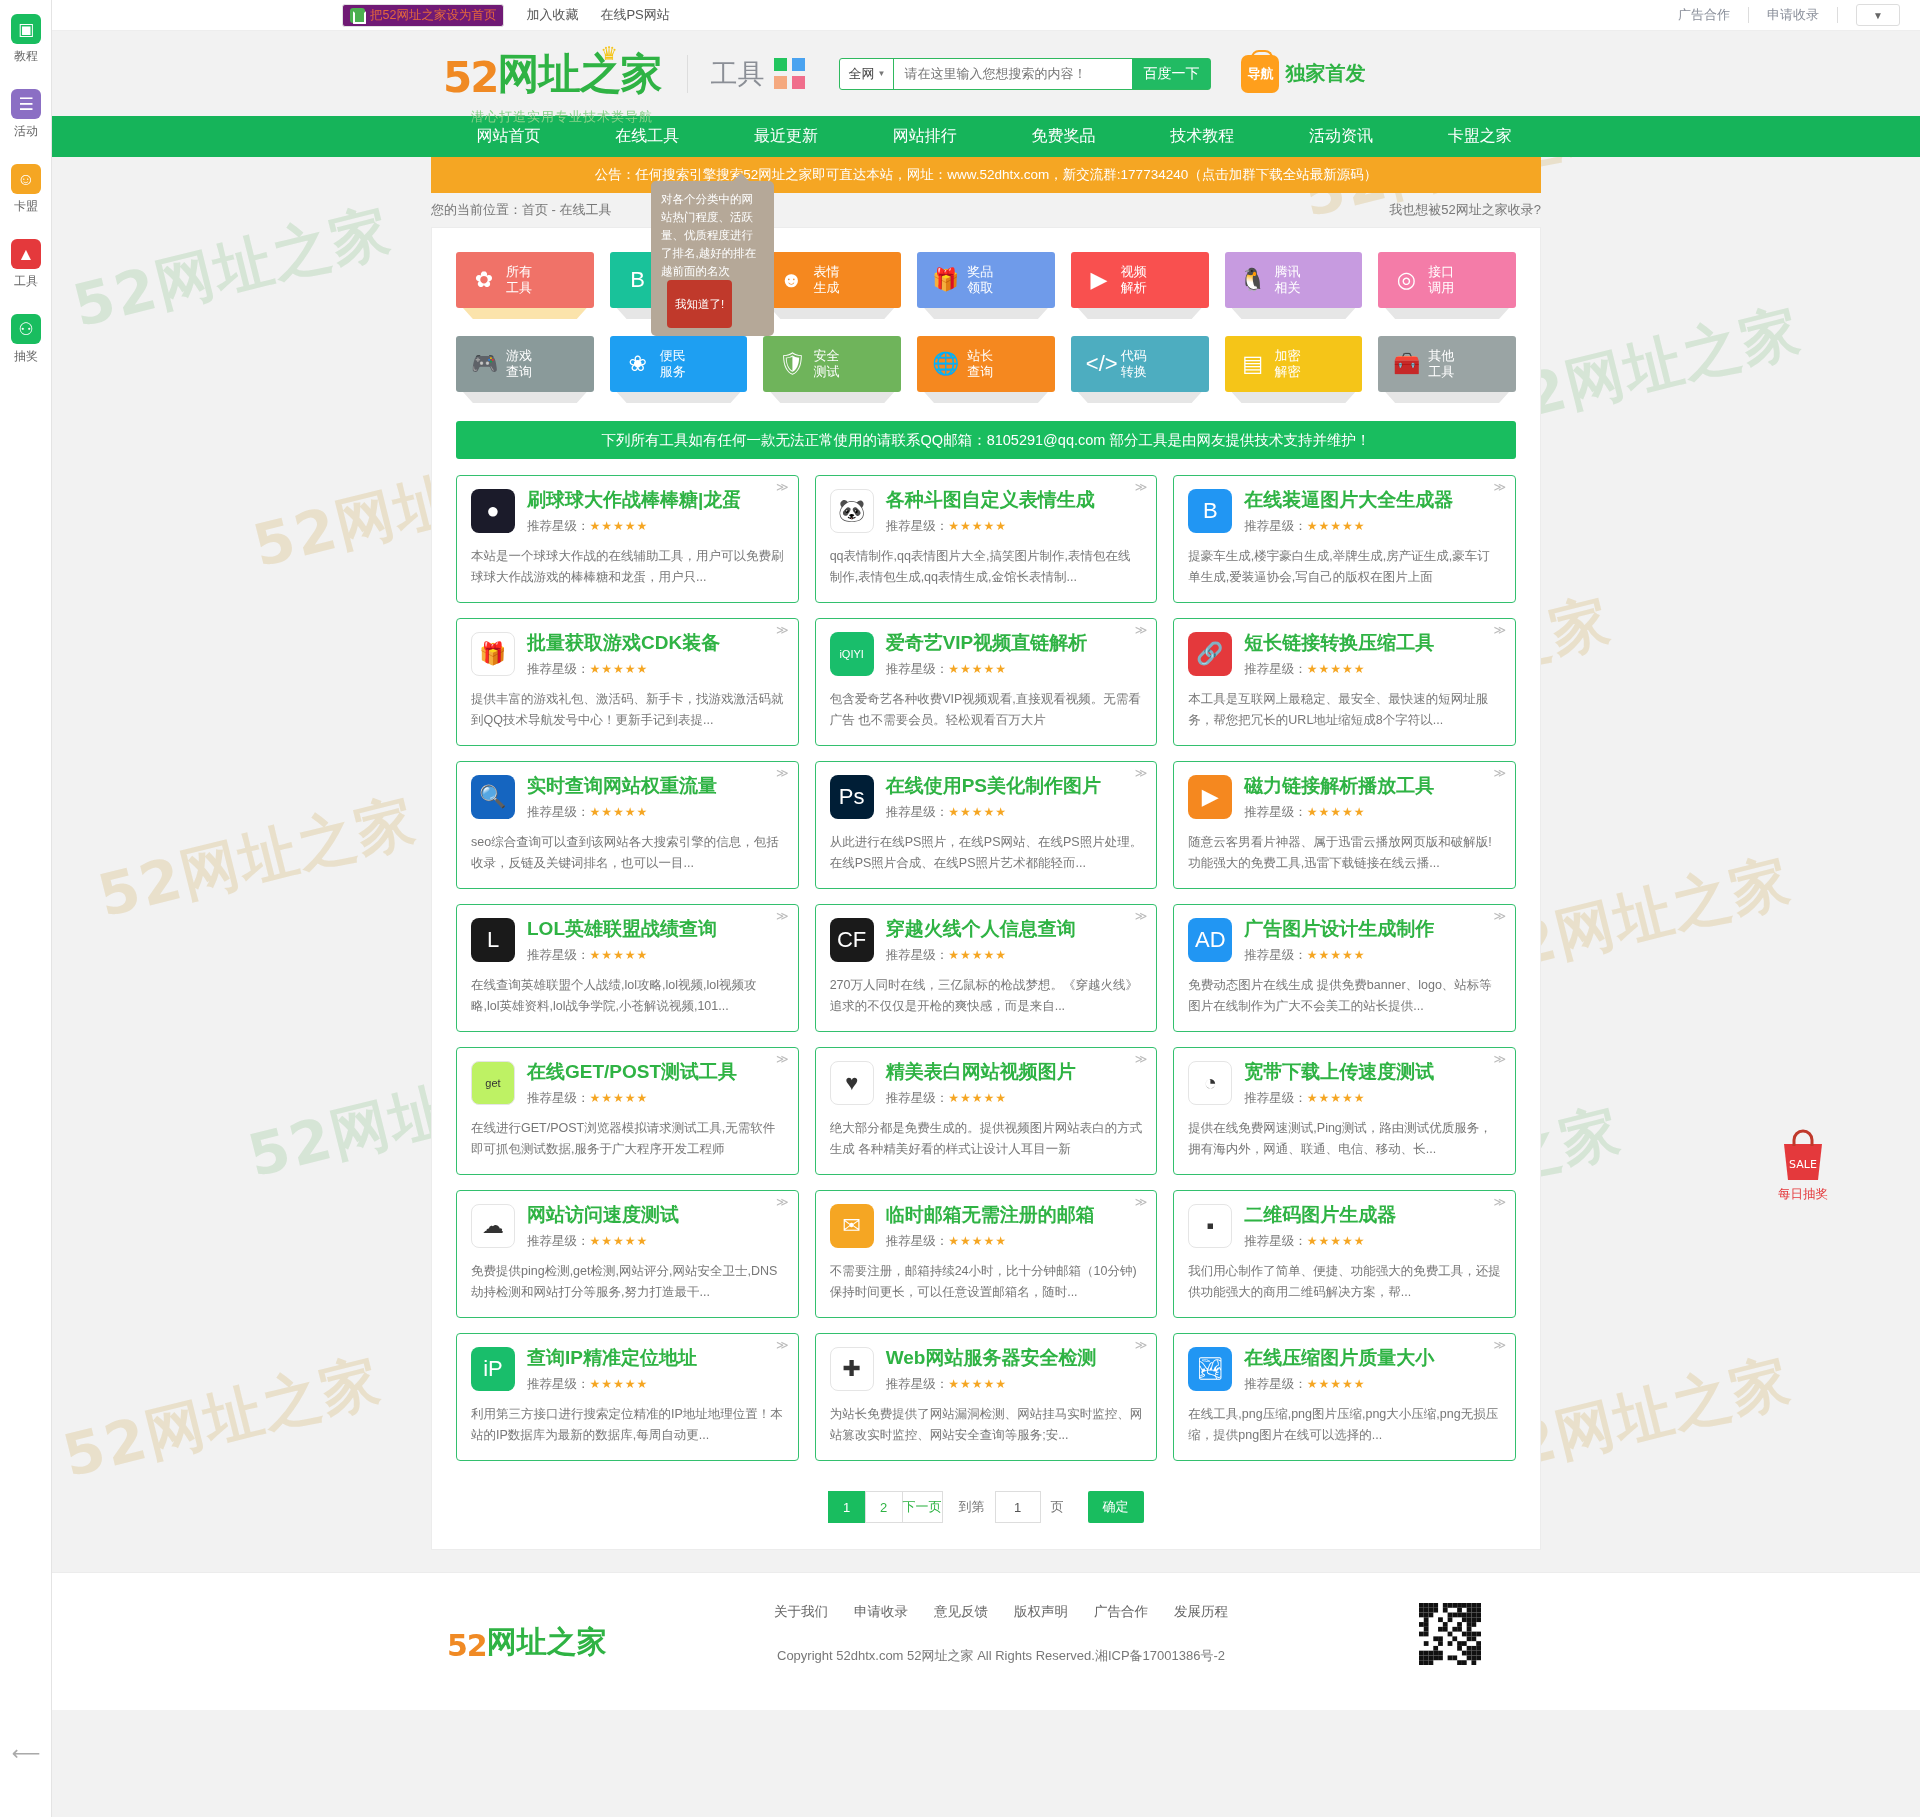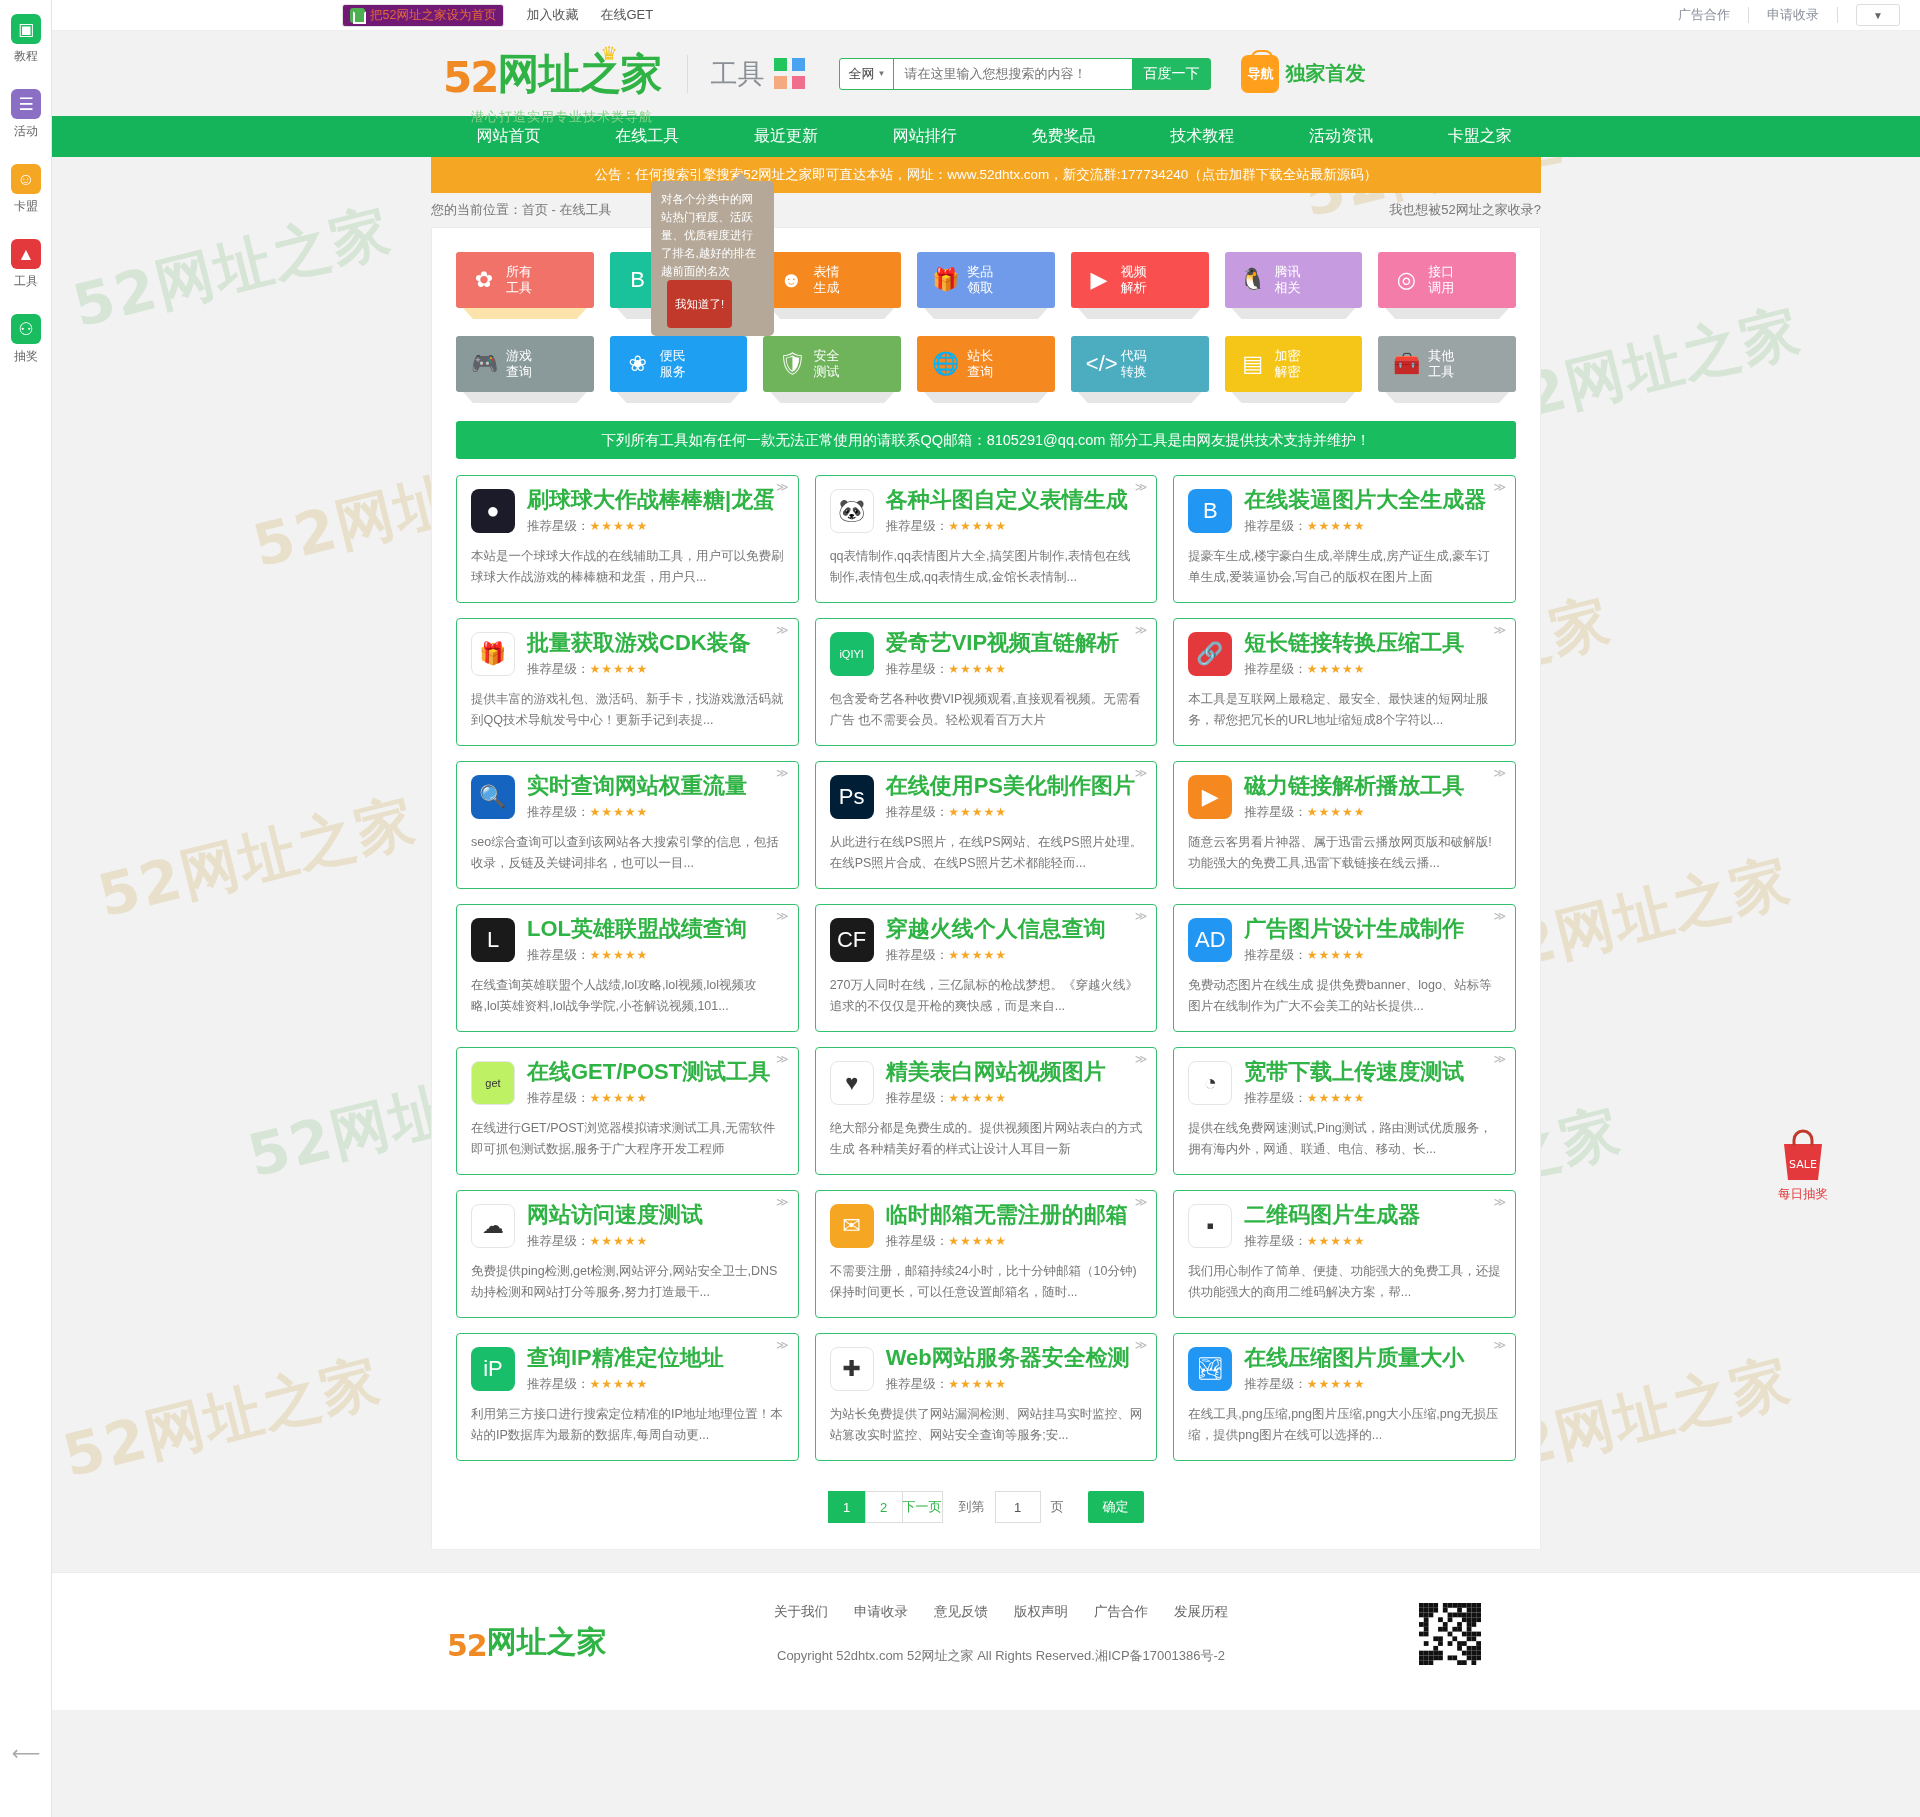--- a/index.html
+++ b/index.html
@@ -152,21 +152,21 @@
     border: 1px solid #33c06e; border-radius: 4px; padding: 13px 14px 14px; position: relative;
     background: #fff; min-height: 104px; cursor: pointer;
   }
   .card .arrow { position: absolute; right: 9px; top: 4px; color: #bbb; font-size: 12px; }
   .card .chead { display: flex; gap: 12px; align-items: flex-start; }
   .cicon {
     width: 44px; height: 44px; border-radius: 8px; flex: none; display:flex;
     align-items:center; justify-content:center; color:#fff; font-size:22px; overflow:hidden;
     position: relative;
   }
-  .ctitle { font-size: 22px; font-weight: bold; color: #2fb344; line-height: 22px; }
+  .ctitle { font-size: 19px; font-weight: bold; color: #2fb344; line-height: 22px; }
   .cstar { font-size: 12.5px; color: #777; margin-top: 7px; }
   .cstar b { color: #f5a623; font-weight: normal; letter-spacing: 1px; font-size:12px;}
   .cdesc { margin-top: 11px; font-size: 12.5px; color: #777; line-height: 21px;
            max-height: 42px; overflow: hidden; }
   
   .pager { display: flex; align-items: center; justify-content: center; gap: 0; margin-top: 30px; }
   .pg {
     min-width: 38px; height: 32px; border: 1px solid #ddd; display: flex; align-items: center;
     justify-content: center; font-size: 13px; color: #2fb344; background: #fff; cursor: pointer;
     margin-left: -1px;
@@ -251,21 +251,21 @@
     </div>
   <div class="rail-back">⟵</div>
 </div>
 
 <div id="topbar">
   <div class="sethome">
     <i class="home-ico"></i>
     <span>把52网址之家设为首页</span>
   </div>
   <div class="tb-link">加入收藏</div>
-  <div class="tb-link">在线GET</div>
+  <div class="tb-link">在线PS网站</div>
   <div class="tb-right">
     <span class="tb-r-link">广告合作</span>
     <i class="tb-sep"></i>
     <span class="tb-r-link">申请收录</span>
     <i class="tb-sep"></i>
     <div class="tb-caret">▼</div>
   </div>
 </div>
 
 <div id="page">

